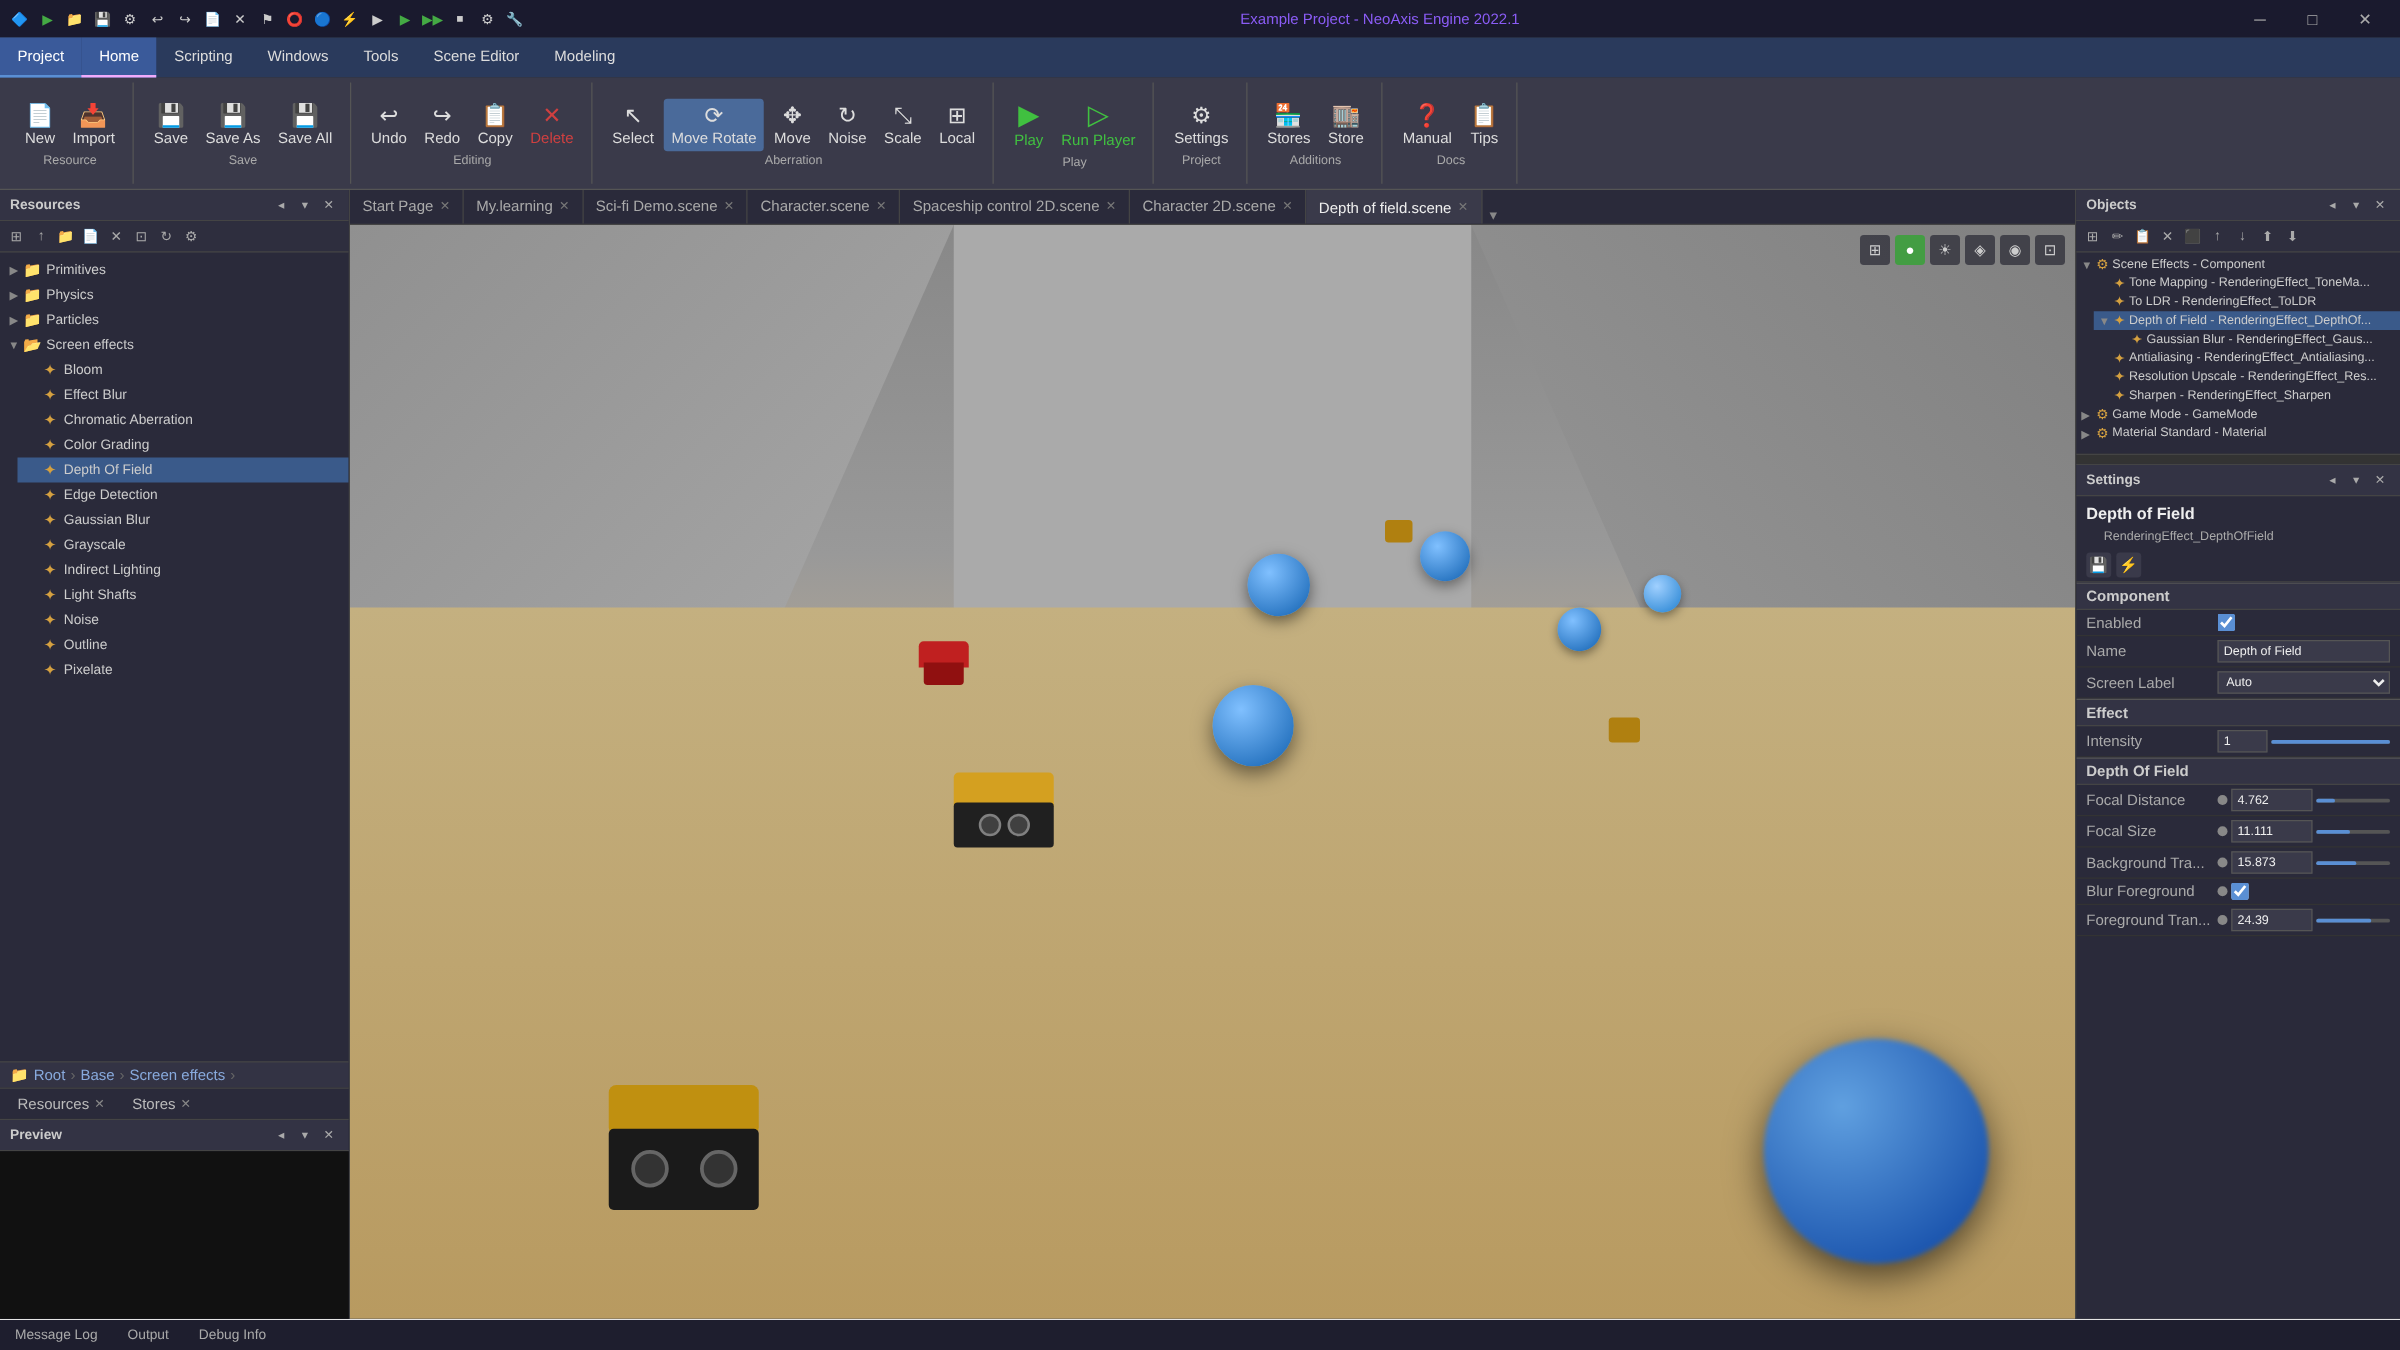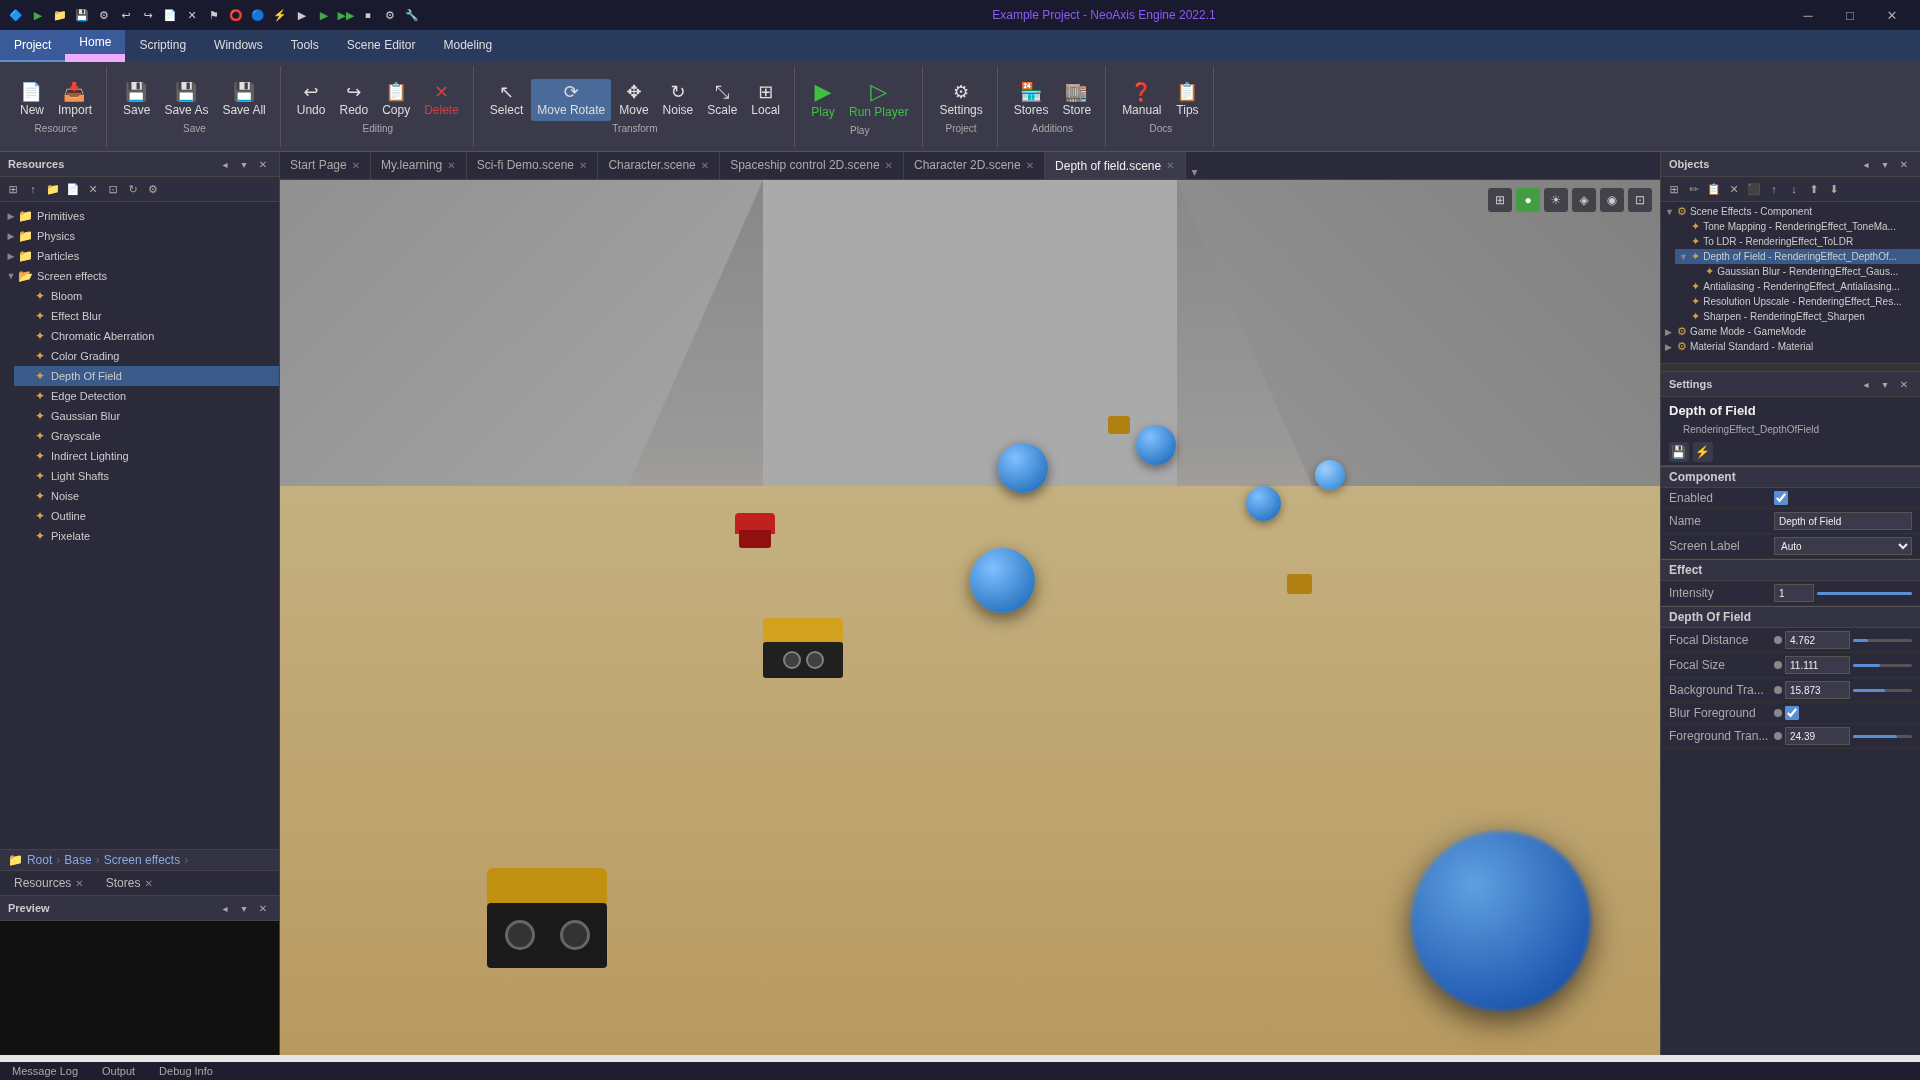--- a/index.html
+++ b/index.html
@@ -446,21 +446,21 @@
     }
 
     
     #statusbar {
       background: #1e1e2e;
       height: 25px;
       display: flex;
       align-items: center;
       padding: 0 8px;
       gap: 16px;
-      border-top: 7px solid #e5e5e5;
+      border-top: 1px solid #e5e5e5;
     }
     .status-tab { font-size: 11px; color: #aaa; cursor: pointer; padding: 0 4px; }
 
     
     .color-yellow { color: #d4a040; }
   </style>
 </head>
 <body>
 
 <div id="titlebar">
@@ -490,21 +490,21 @@
     <div class="win-btn">─</div>
     <div class="win-btn">□</div>
     <div class="win-btn close">✕</div>
   </div>
 </div>
 
 <div id="menubar">
   <div class="menu-tab active">
       <span>Project</span>
     </div>
-  <div class="menu-tab active" style="background:#3a5a9a;border-bottom:8px solid #f0abfc;">
+  <div class="menu-tab active" style="background:#3a5a9a;border-bottom:2px solid #f0abfc;">
       <span>Home</span>
     </div>
   <div class="menu-tab">
       <span>Scripting</span>
     </div>
   <div class="menu-tab">
       <span>Windows</span>
     </div>
   <div class="menu-tab">
       <span>Tools</span>
@@ -592,21 +592,21 @@
       </div>
       <div class="tb-btn">
         <span class="tb-icon">⤡</span>
         <span>Scale</span>
       </div>
       <div class="tb-btn">
         <span class="tb-icon">⊞</span>
         <span>Local</span>
       </div>
     </div>
-    <div class="toolbar-group-label">Transform</div>
+    <div class="toolbar-group-label">Aberration</div>
   </div>
 
   <div class="toolbar-group">
     <div class="toolbar-row">
       <div class="tb-btn" style="color:#40c040;">
         <span class="tb-icon" style="font-size:22px;">▶</span>
         <span>Play</span>
       </div>
       <div class="tb-btn" style="color:#40c040;">
         <span class="tb-icon" style="font-size:22px;">▷</span>

